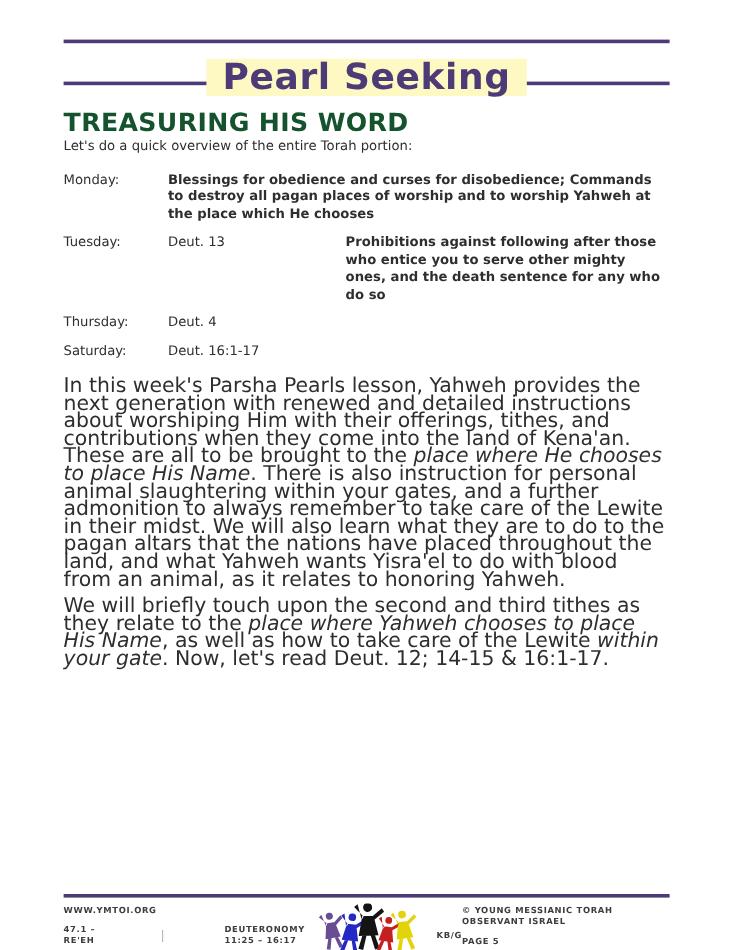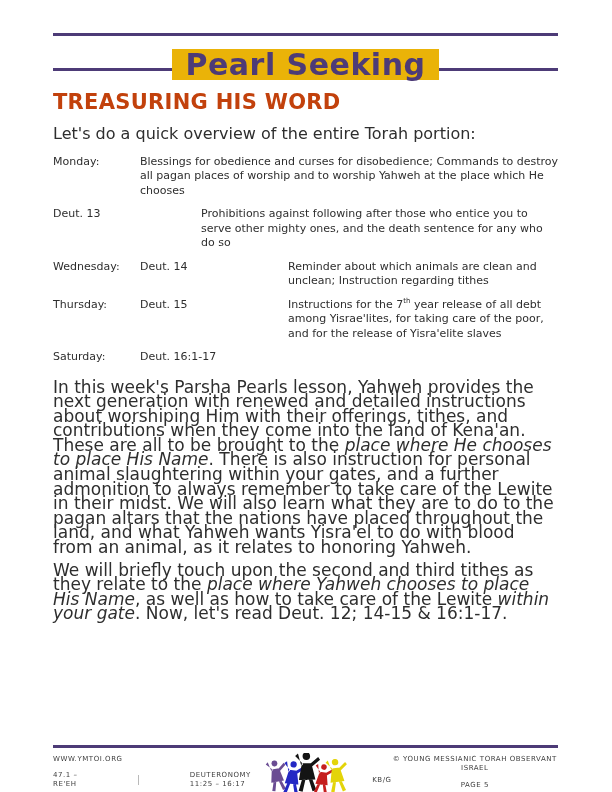--- a/index.html
+++ b/index.html
@@ -12,54 +12,54 @@
     color:#2e2e2e;
     overflow:hidden;
   }
   .content { padding:33px 54px 0 53px; }
 
   
   .masthead { position:relative; border-top:3px solid #4d3b77; height:35px; }
   .masthead .rule2 { position:absolute; left:0; right:0; bottom:0; height:3px; background:#4d3b77; }
   .masthead h1 {
     position:absolute; left:50%; transform:translateX(-50%); bottom:-9px;
-    margin:0; padding:0 14px; background:#eab308; z-index:1;
+    margin:0; padding:0 14px; background:#fef9c3; z-index:1;
     font-size:30px; line-height:1.05; font-weight:bold; color:#4d3b77;
     white-space:nowrap; letter-spacing:0.5px;
   }
 
   h2.section {
     margin:20px 0 0 0; font-size:21px; line-height:23px;
-    font-weight:bold; color:#c2410c; letter-spacing:0.3px;
+    font-weight:bold; color:#14532d; letter-spacing:0.3px;
   }
 
-  .intro { margin-top:13px; font-size:16px; line-height:14.5px; }
+  .intro { margin-top:1px; font-size:11px; line-height:14.5px; }
 
   
   .schedule { margin-top:13px; }
   .sched-row { display:flex; margin-bottom:9px; font-size:11px; line-height:14.5px; }
   .col-day  { width:87px; flex:0 0 87px; }
   .col-ref  { width:148px; flex:0 0 148px; }
-  .col-desc { flex:1; }
+  .col-desc { flex:1;font-weight:bold; }
   sup.ord { font-size:7px; vertical-align:super; line-height:0; }
 
   .para { margin-top:8px; font-size:17px; line-height:14.6px; }
   .para.first { margin-top:15px; }
   .it { font-style:italic; }
 
   
   .footer { position:absolute; left:53px; right:54px; top:745px; }
   .footer .rule { height:3px; background:#4d3b77; }
   .footer-cols { position:relative; display:flex; justify-content:space-between; margin-top:7px; }
   .f-left, .f-right {
-    font-size:7px; font-weight:normal; letter-spacing:0.55px; color:#3d3d3d;
+    font-size:7px; font-weight:bold; letter-spacing:0.55px; color:#3d3d3d;
     line-height:9px;
   }
   .f-left .line2 { margin-top:7px; display:flex; align-items:center;gap:44px; }
-  .f-right { text-align:center; }
+  .f-right { text-align:left; }
   .f-right .line2 { margin-top:8px; }
   .sep { display:inline-block; width:1px; height:10px; background:#b9b9b9; margin:0 7px; }
   .logo-wrap {
     position:absolute; left:50%; top:-2px; transform:translateX(-50%);
     width:84px; height:44px;
   }
 </style>
 <title>Pearl Seeking</title></head>
 <body>
 
@@ -76,34 +76,29 @@
     <div class="intro">Let's do a quick overview of the entire Torah portion:</div>
 
     <div class="schedule">
 
       <div class="sched-row">
         <div class="col-day">Monday:</div>
         <div class="col-desc">Blessings for obedience and curses for disobedience; Commands to destroy all pagan places of worship and to worship Yahweh at the place which He chooses</div>
       </div>
 
       <div class="sched-row">
+        <div class="col-day">Tuesday:</div>
         <div class="col-ref">Deut. 13</div>
         <div class="col-desc">Prohibitions against following after those who entice you to serve other mighty ones, and the death sentence for any who do so</div>
       </div>
 
-      <div class="sched-row">
-        <div class="col-day">Wednesday:</div>
-        <div class="col-ref">Deut. 14</div>
-        <div class="col-desc">Reminder about which animals are clean and unclean; Instruction regarding tithes</div>
-      </div>
 
       <div class="sched-row">
         <div class="col-day">Thursday:</div>
-        <div class="col-ref">Deut. 15</div>
-        <div class="col-desc"><span>Instructions for the 7</span><sup class="ord">th</sup><span> year release of all debt among Yisrae'lites, for taking care of the poor, and for the release of Yisra'elite slaves</span></div>
+        <div class="col-ref">Deut. 4</div>
       </div>
 
       <div class="sched-row">
         <div class="col-day">Saturday:</div>
         <div class="col-ref">Deut. 16:1-17</div>
       </div>
 
     </div>
 
     <div class="para first"><span>In this week's Parsha Pearls lesson, Yahweh provides the next generation with renewed and detailed instructions about worshiping Him with their offerings, tithes, and contributions when they come into the land of Kena'an. These are all to be brought to the </span><span class="it">place where He chooses to place His Name</span><span>. There is also instruction for personal animal slaughtering within your gates, and a further admonition to always remember to take care of the Lewite in their midst. We will also learn what they are to do to the pagan altars that the nations have placed throughout the land, and what Yahweh wants Yisra'el to do with blood from an animal, as it relates to honoring Yahweh.</span></div>

